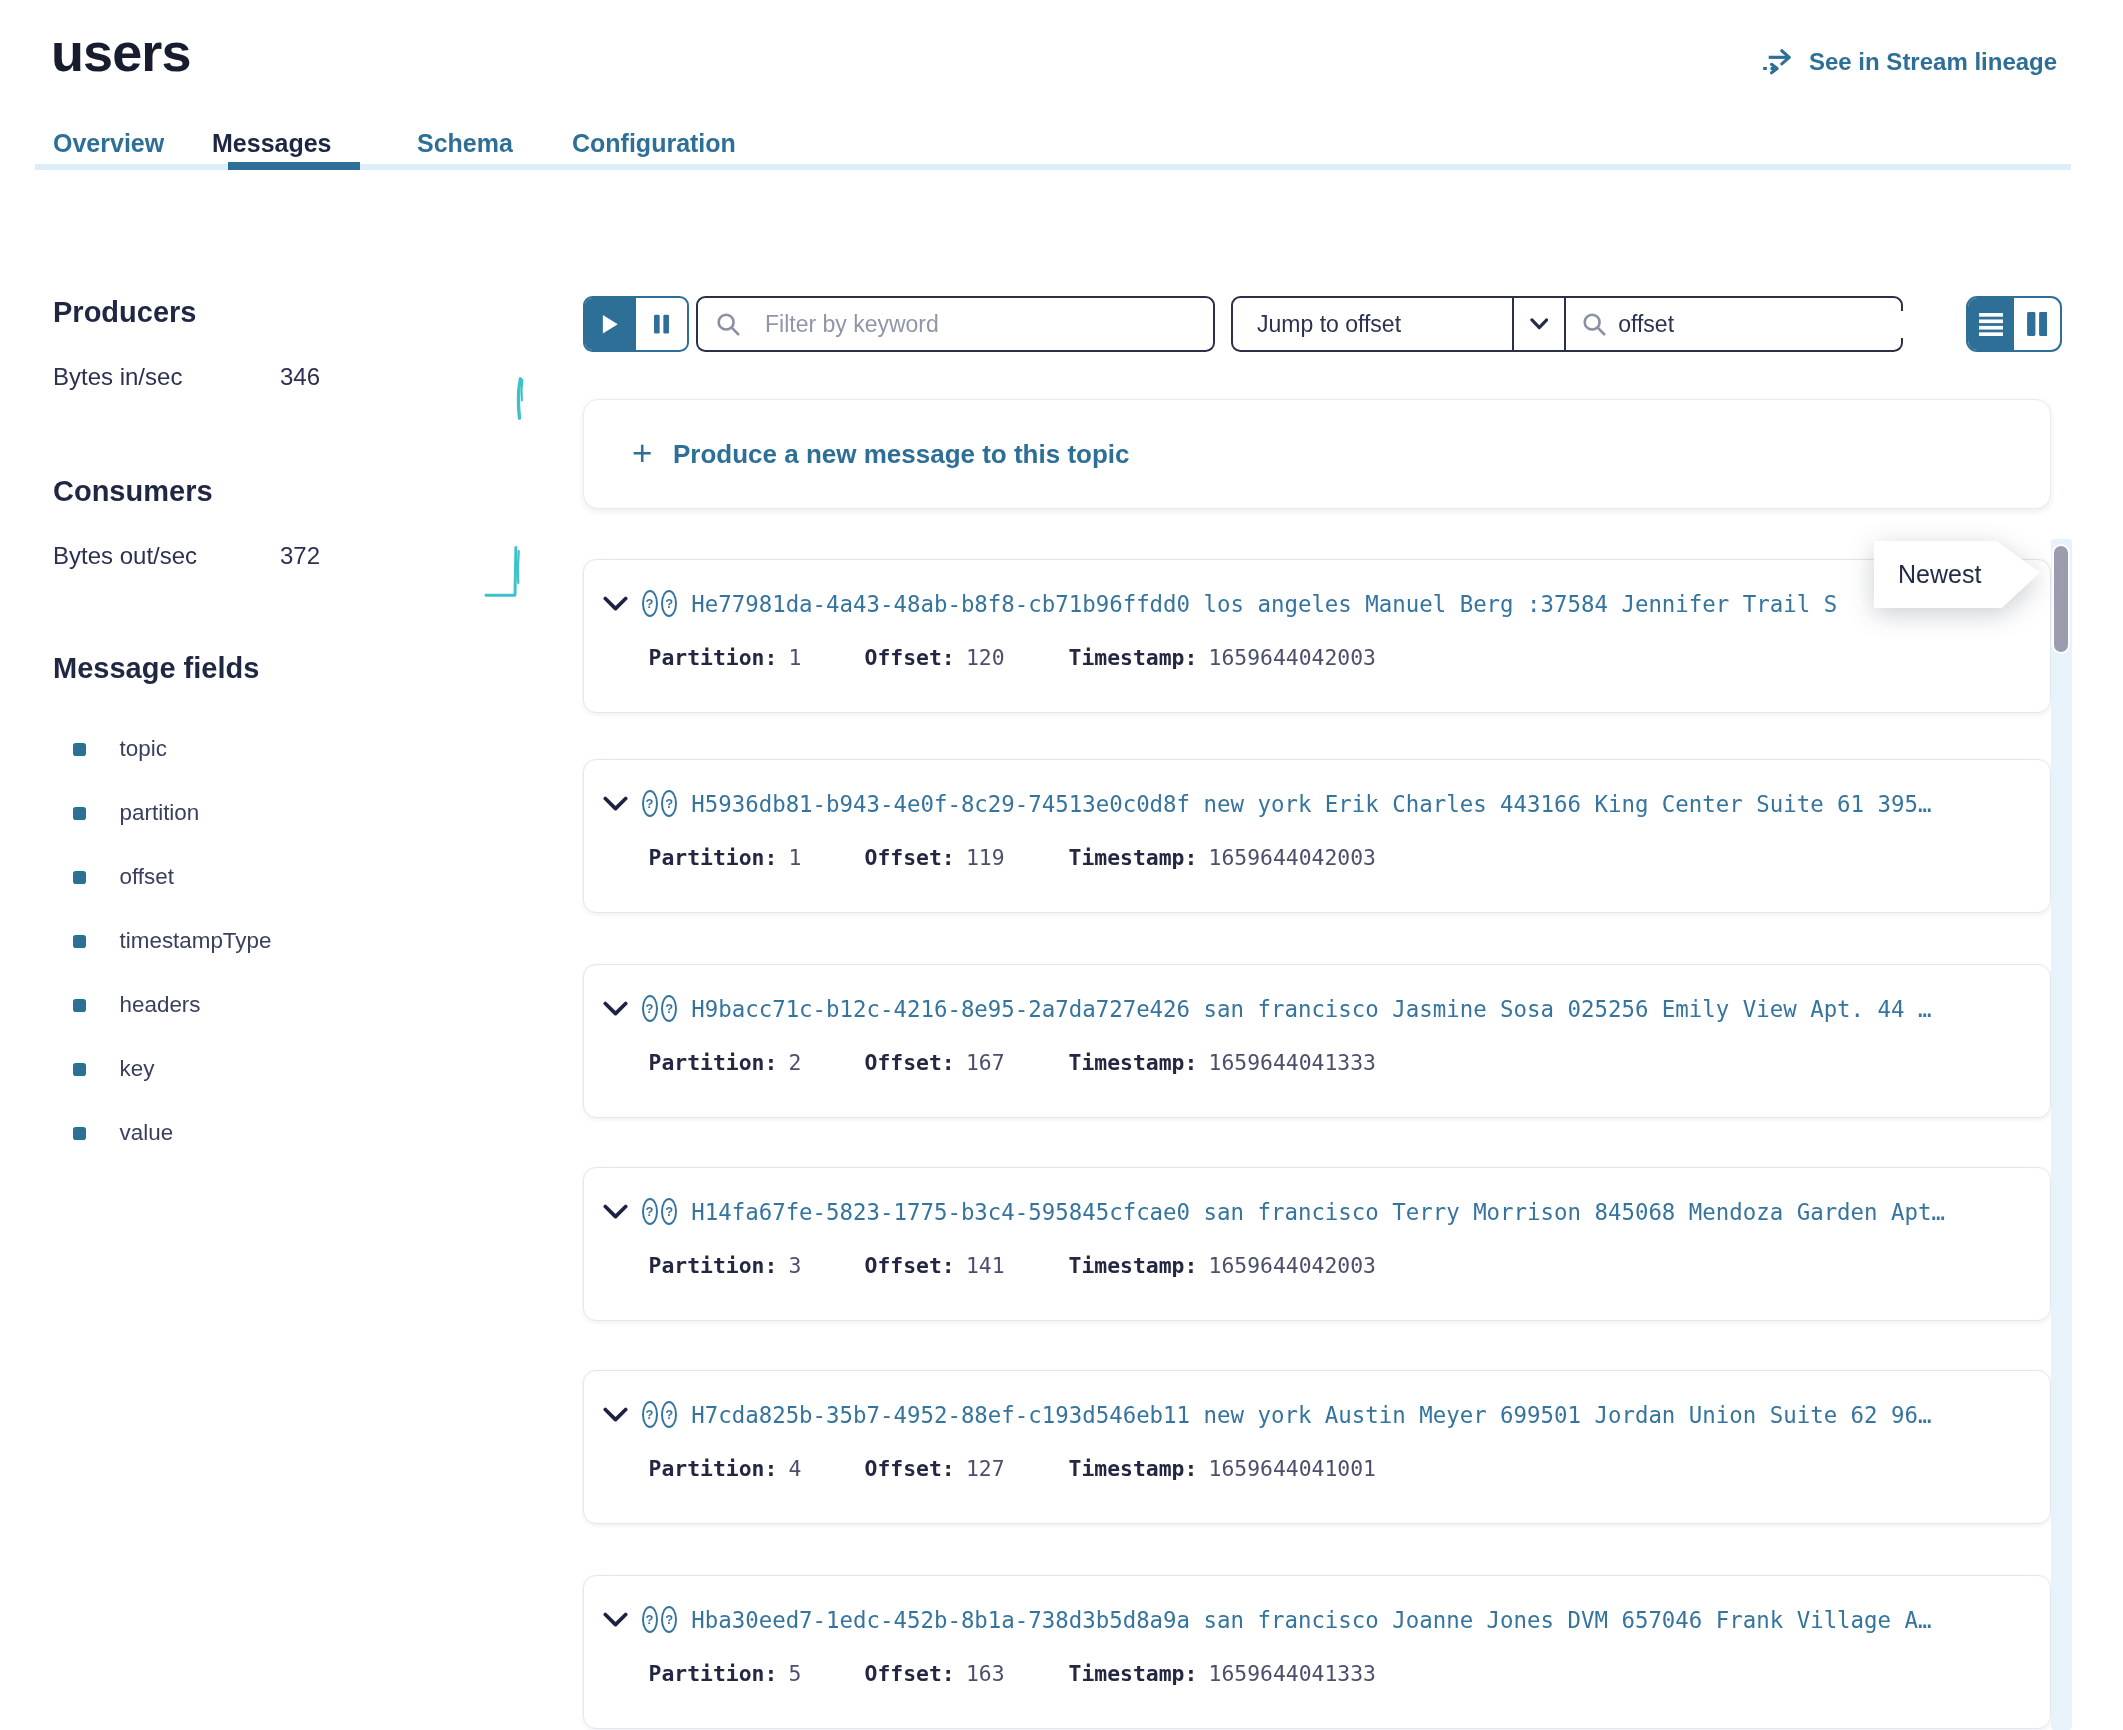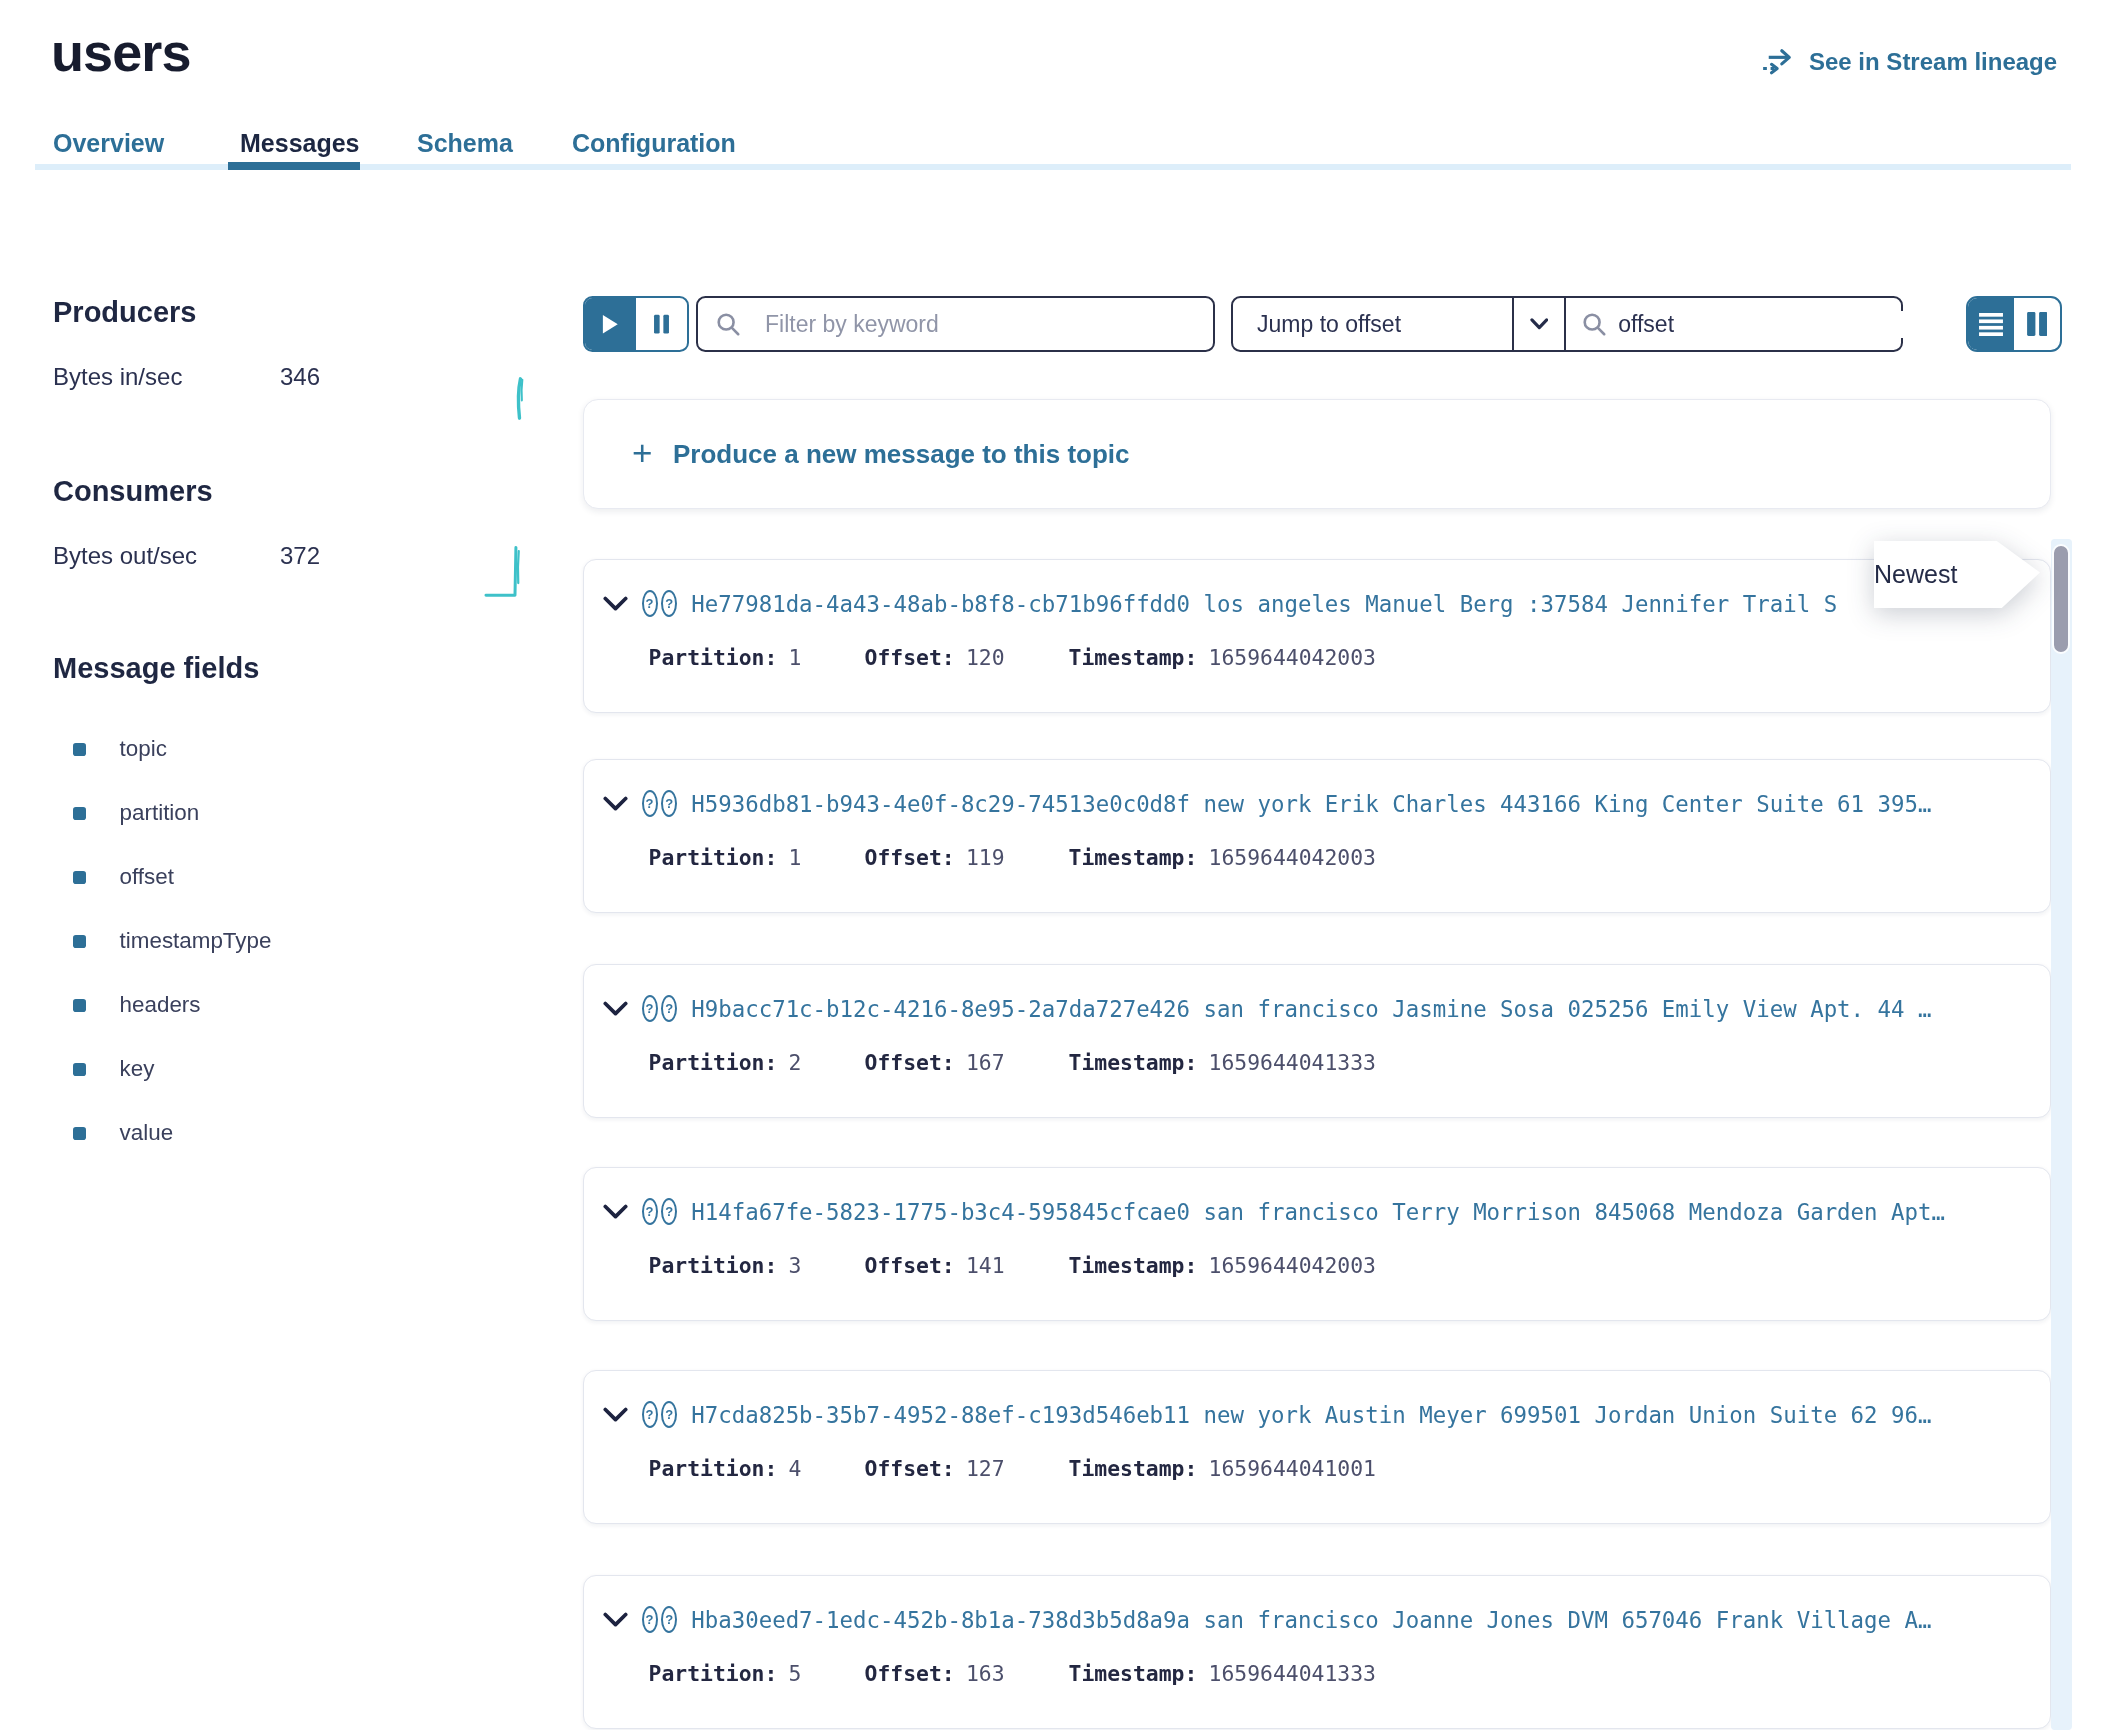--- a/index.html
+++ b/index.html
@@ -83,21 +83,21 @@
               font-family:"DejaVu Sans Mono", monospace; font-size:21.4px; }
   .meta-block { display:flex; }
   .meta-block.b1 { width:216px;text-align:center; }
   .meta-block.b2 { width:204px; }
   .meta-label { font-weight:700; color:#232741; margin-right:11.2px; }
   .meta-value { color:#4c4f6b; }
 
   
   .newest-wrap { position:absolute; left:1291px; top:245px; filter:drop-shadow(0 6.5px 13px rgba(20,30,60,.22)); z-index:5; }
   .newest { width:166px; height:67px; background:#ffffff; display:flex; align-items:center;
-            font-size:25px; color:#242b47;
+            padding-left:24px; font-size:25px; color:#242b47;
             clip-path:polygon(0 0, 74% 0, 100% 47%, 77% 100%, 0 100%); }
 
   
   .scroll-track { position:absolute; left:2051px; top:539px; width:20.5px; height:1191px;
                   background:#e7f2fb; border-radius:3.7px; }
   .scroll-thumb { position:absolute; left:0.9px; top:4.7px; width:18.6px; height:110px;
                   background:#9b9dae; border:2.8px solid #fbfdff; border-radius:9.3px; cursor:pointer; }
 
   svg { display:block; }
 </style>
@@ -112,21 +112,21 @@
       <path d="M7 10 H27"></path>
       <path d="M21 3 L29 10 L21 17" fill="none" stroke-linecap="round" stroke-linejoin="round"></path>
       <path d="M1 22 H14" stroke-dasharray="4 4"></path>
       <path d="M10 17.5 L16 22 L10 26.5" stroke-linecap="round" stroke-linejoin="round"></path>
     </svg>
   </span>
   <span>See in Stream lineage</span>
 </div>
 
 <span class="tab" style="left:53px">Overview</span>
-<span class="tab active" style="left:240px">Messages</span>
+<span class="tab active" style="left:212px">Messages</span>
 <span class="tab" style="left:417px">Schema</span>
 <span class="tab" style="left:572px">Configuration</span>
 <div class="tab-track"></div>
 <div class="tab-indicator"></div>
 
 <div class="sidebar">
   <div class="side-heading">Producers</div>
   <div class="metric-row">
     <span class="metric-label">Bytes in/sec</span>
     <span class="metric-value">346</span>

